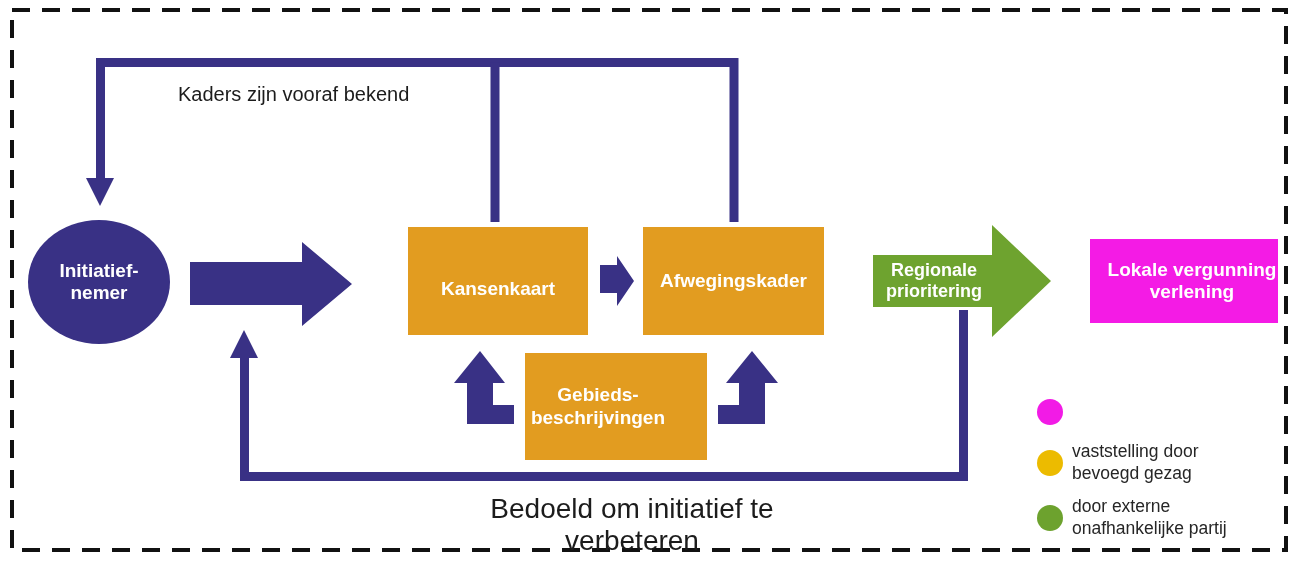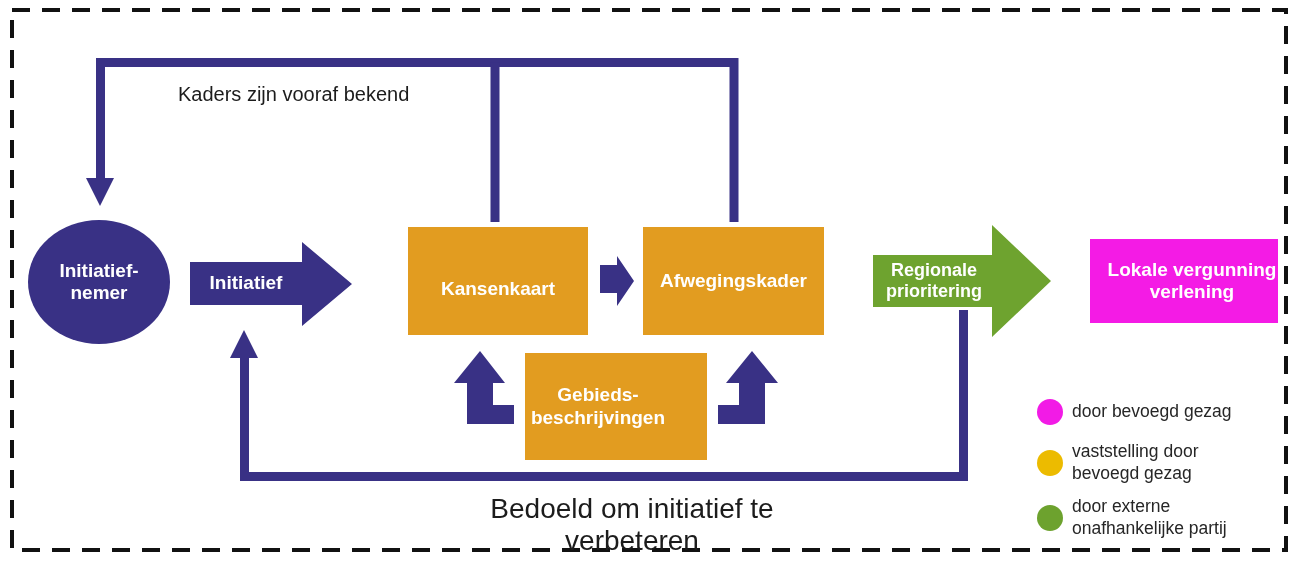--- a/index.html
+++ b/index.html
@@ -79,36 +79,34 @@
     <circle cx="1050" cy="518" r="13" fill="#6DA22E"></circle>
   </svg>
 
   <div class="note" style="left:178px; top:83px; font-size:20px;">Kaders zijn vooraf bekend</div>
 
   <div class="note" style="left:430px; top:493px; width:404px; text-align:center; font-size:28px;">Bedoeld om initiatief te verbeteren</div>
 
   <div class="overlay shape-label" style="left:28px; top:220px; width:142px; height:124px;">Initiatief-
 nemer</div>
 
-  <div class="overlay shape-label" style="left:190px; top:262px; width:112px; height:43px;">Initiatief</div>
 
   <div class="overlay shape-label" style="left:408px; top:227px; width:180px; height:124px;">Kansenkaart</div>
 
   <div class="overlay shape-label" style="left:643px; top:227px; width:181px; height:108px;">Afwegingskader</div>
 
   <div class="overlay shape-label" style="left:515px; top:353px; width:166px; height:107px;">Gebieds-
 beschrijvingen</div>
 
   <div class="overlay shape-label small" style="left:873px; top:250px; width:122px; height:62px;">Regionale
 prioritering</div>
 
   <div class="overlay shape-label" style="left:1090px; top:239px; width:188px; height:84px;padding-left:8px;">Lokale vergunning
 verlening</div>
 
-  <div class="legend-label" style="left:1072px; top:401px;">door bevoegd gezag</div>
 
   <div class="legend-label" style="left:1072px; top:441px;">vaststelling door
 bevoegd gezag</div>
 
   <div class="legend-label" style="left:1072px; top:496px;">door externe
 onafhankelijke partij</div>
 
 </div>
 
 </body></html>

